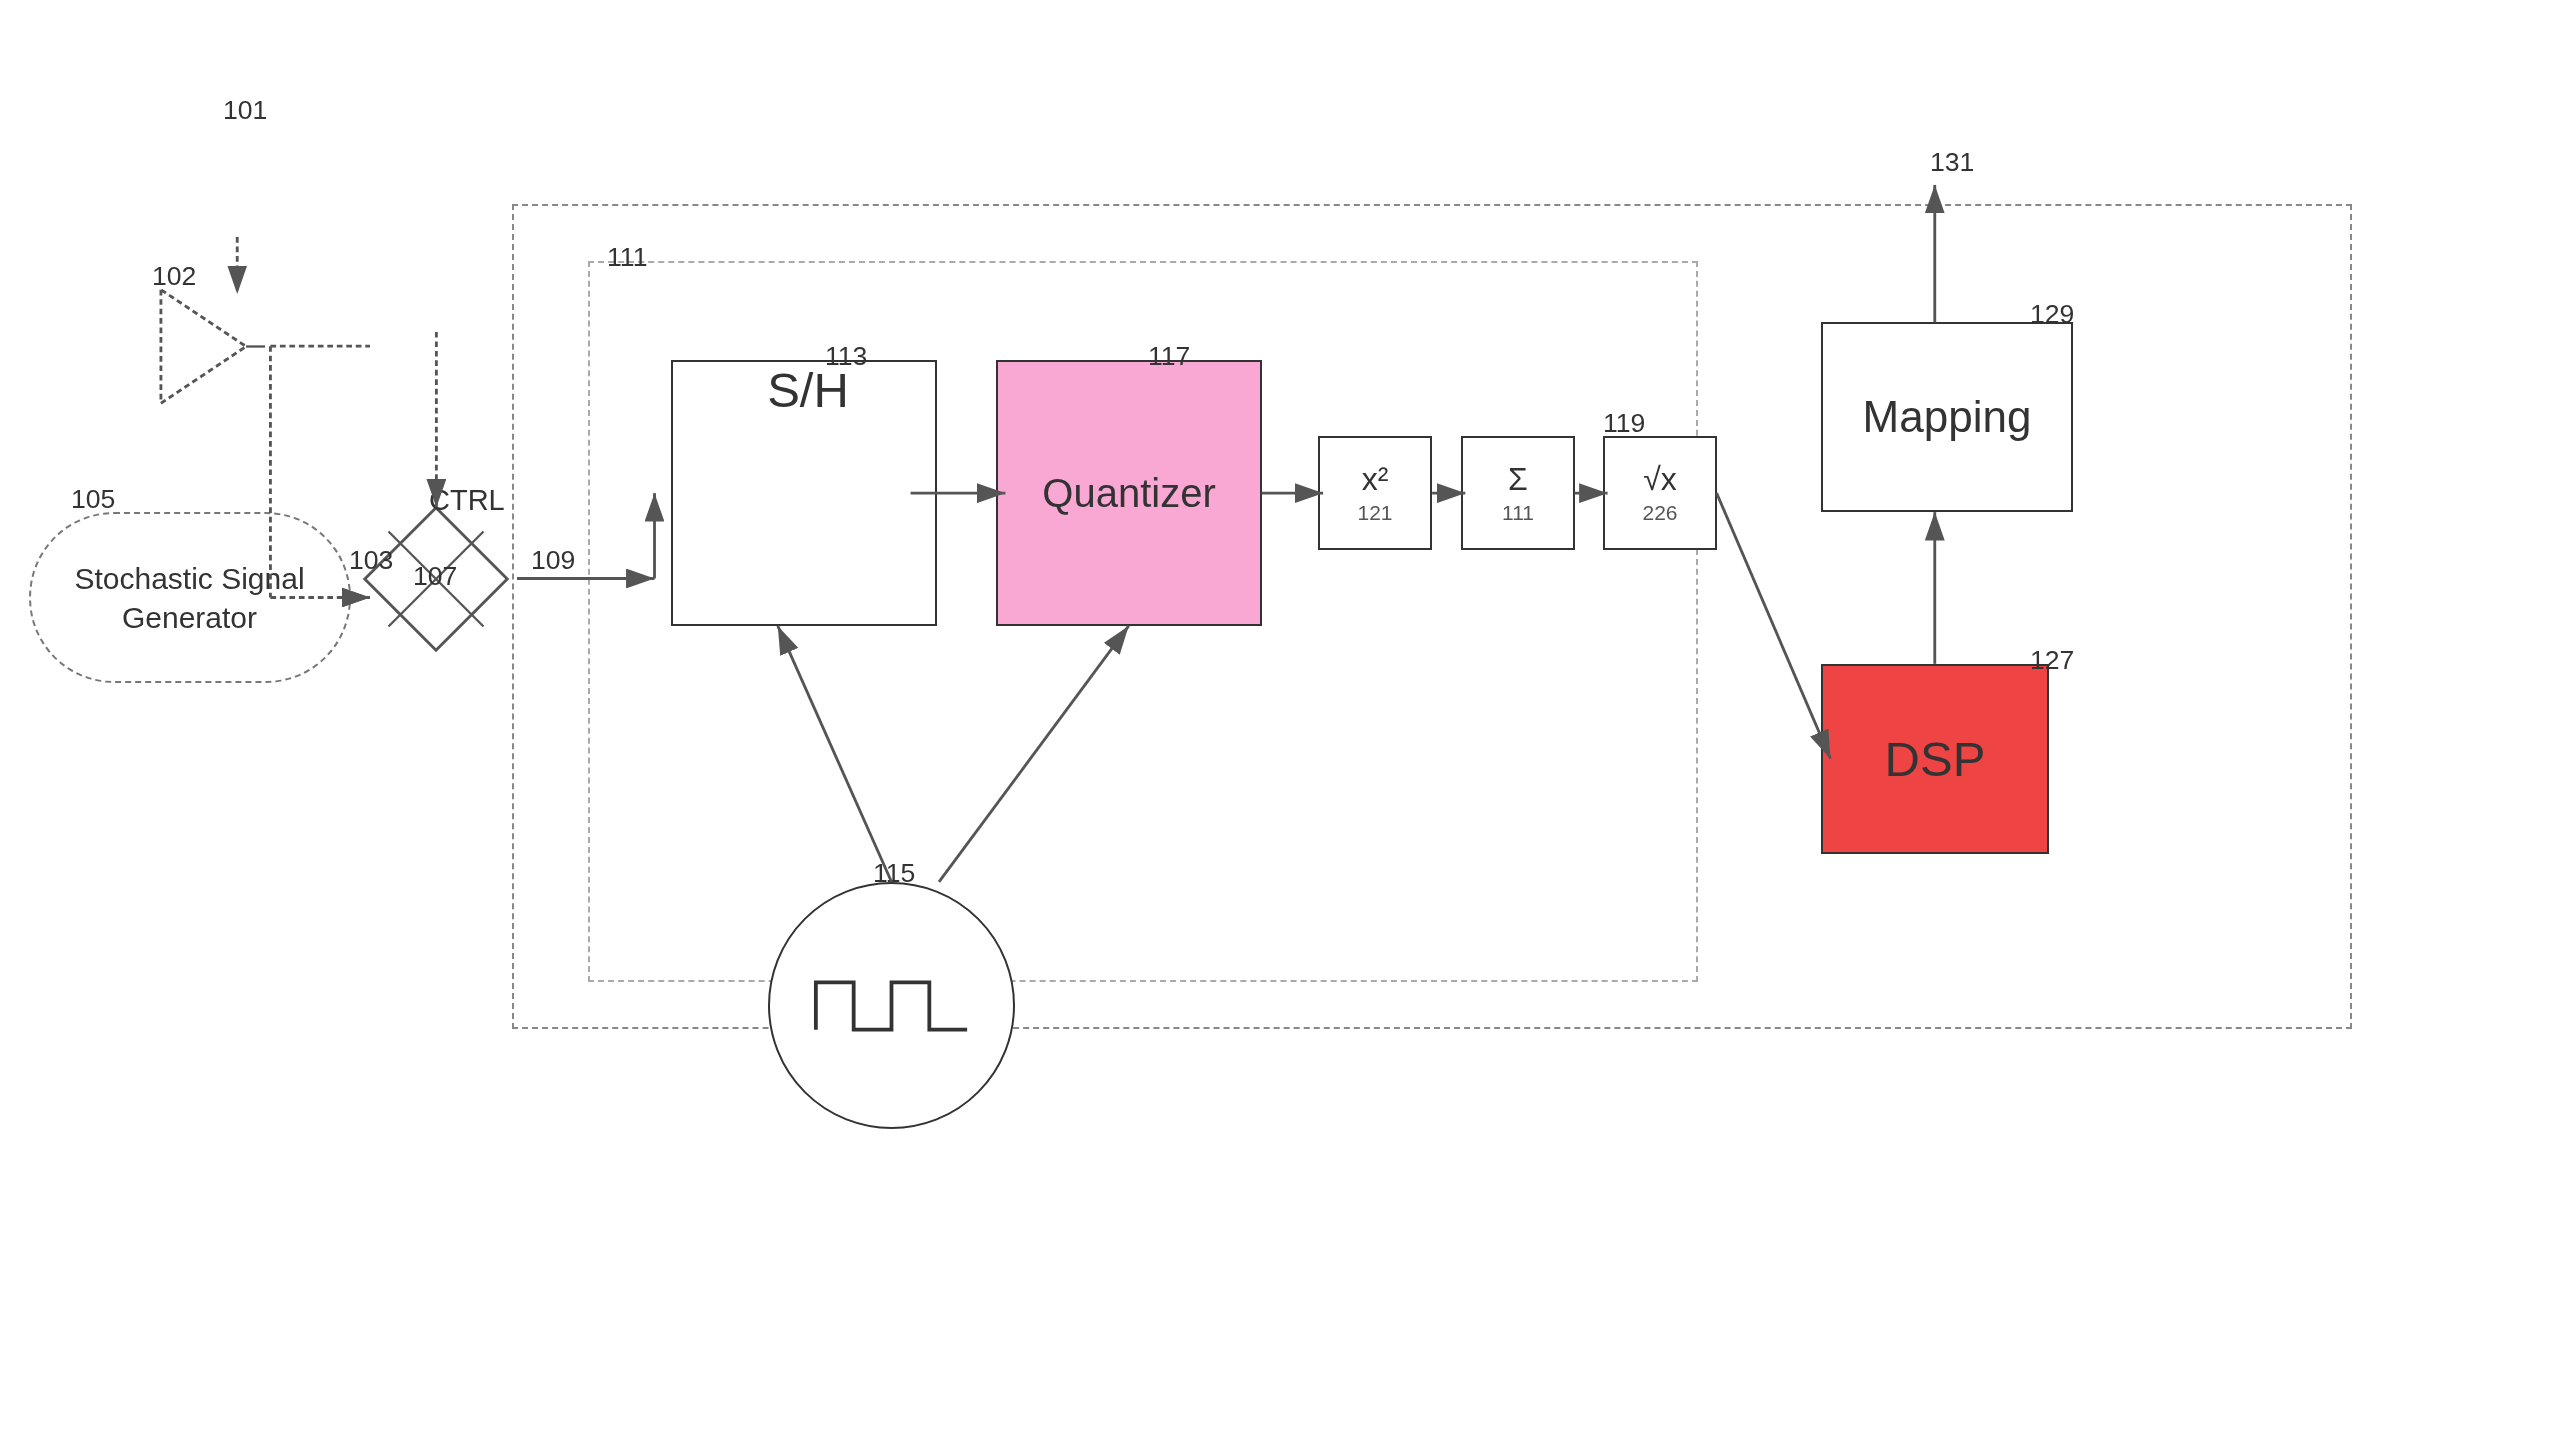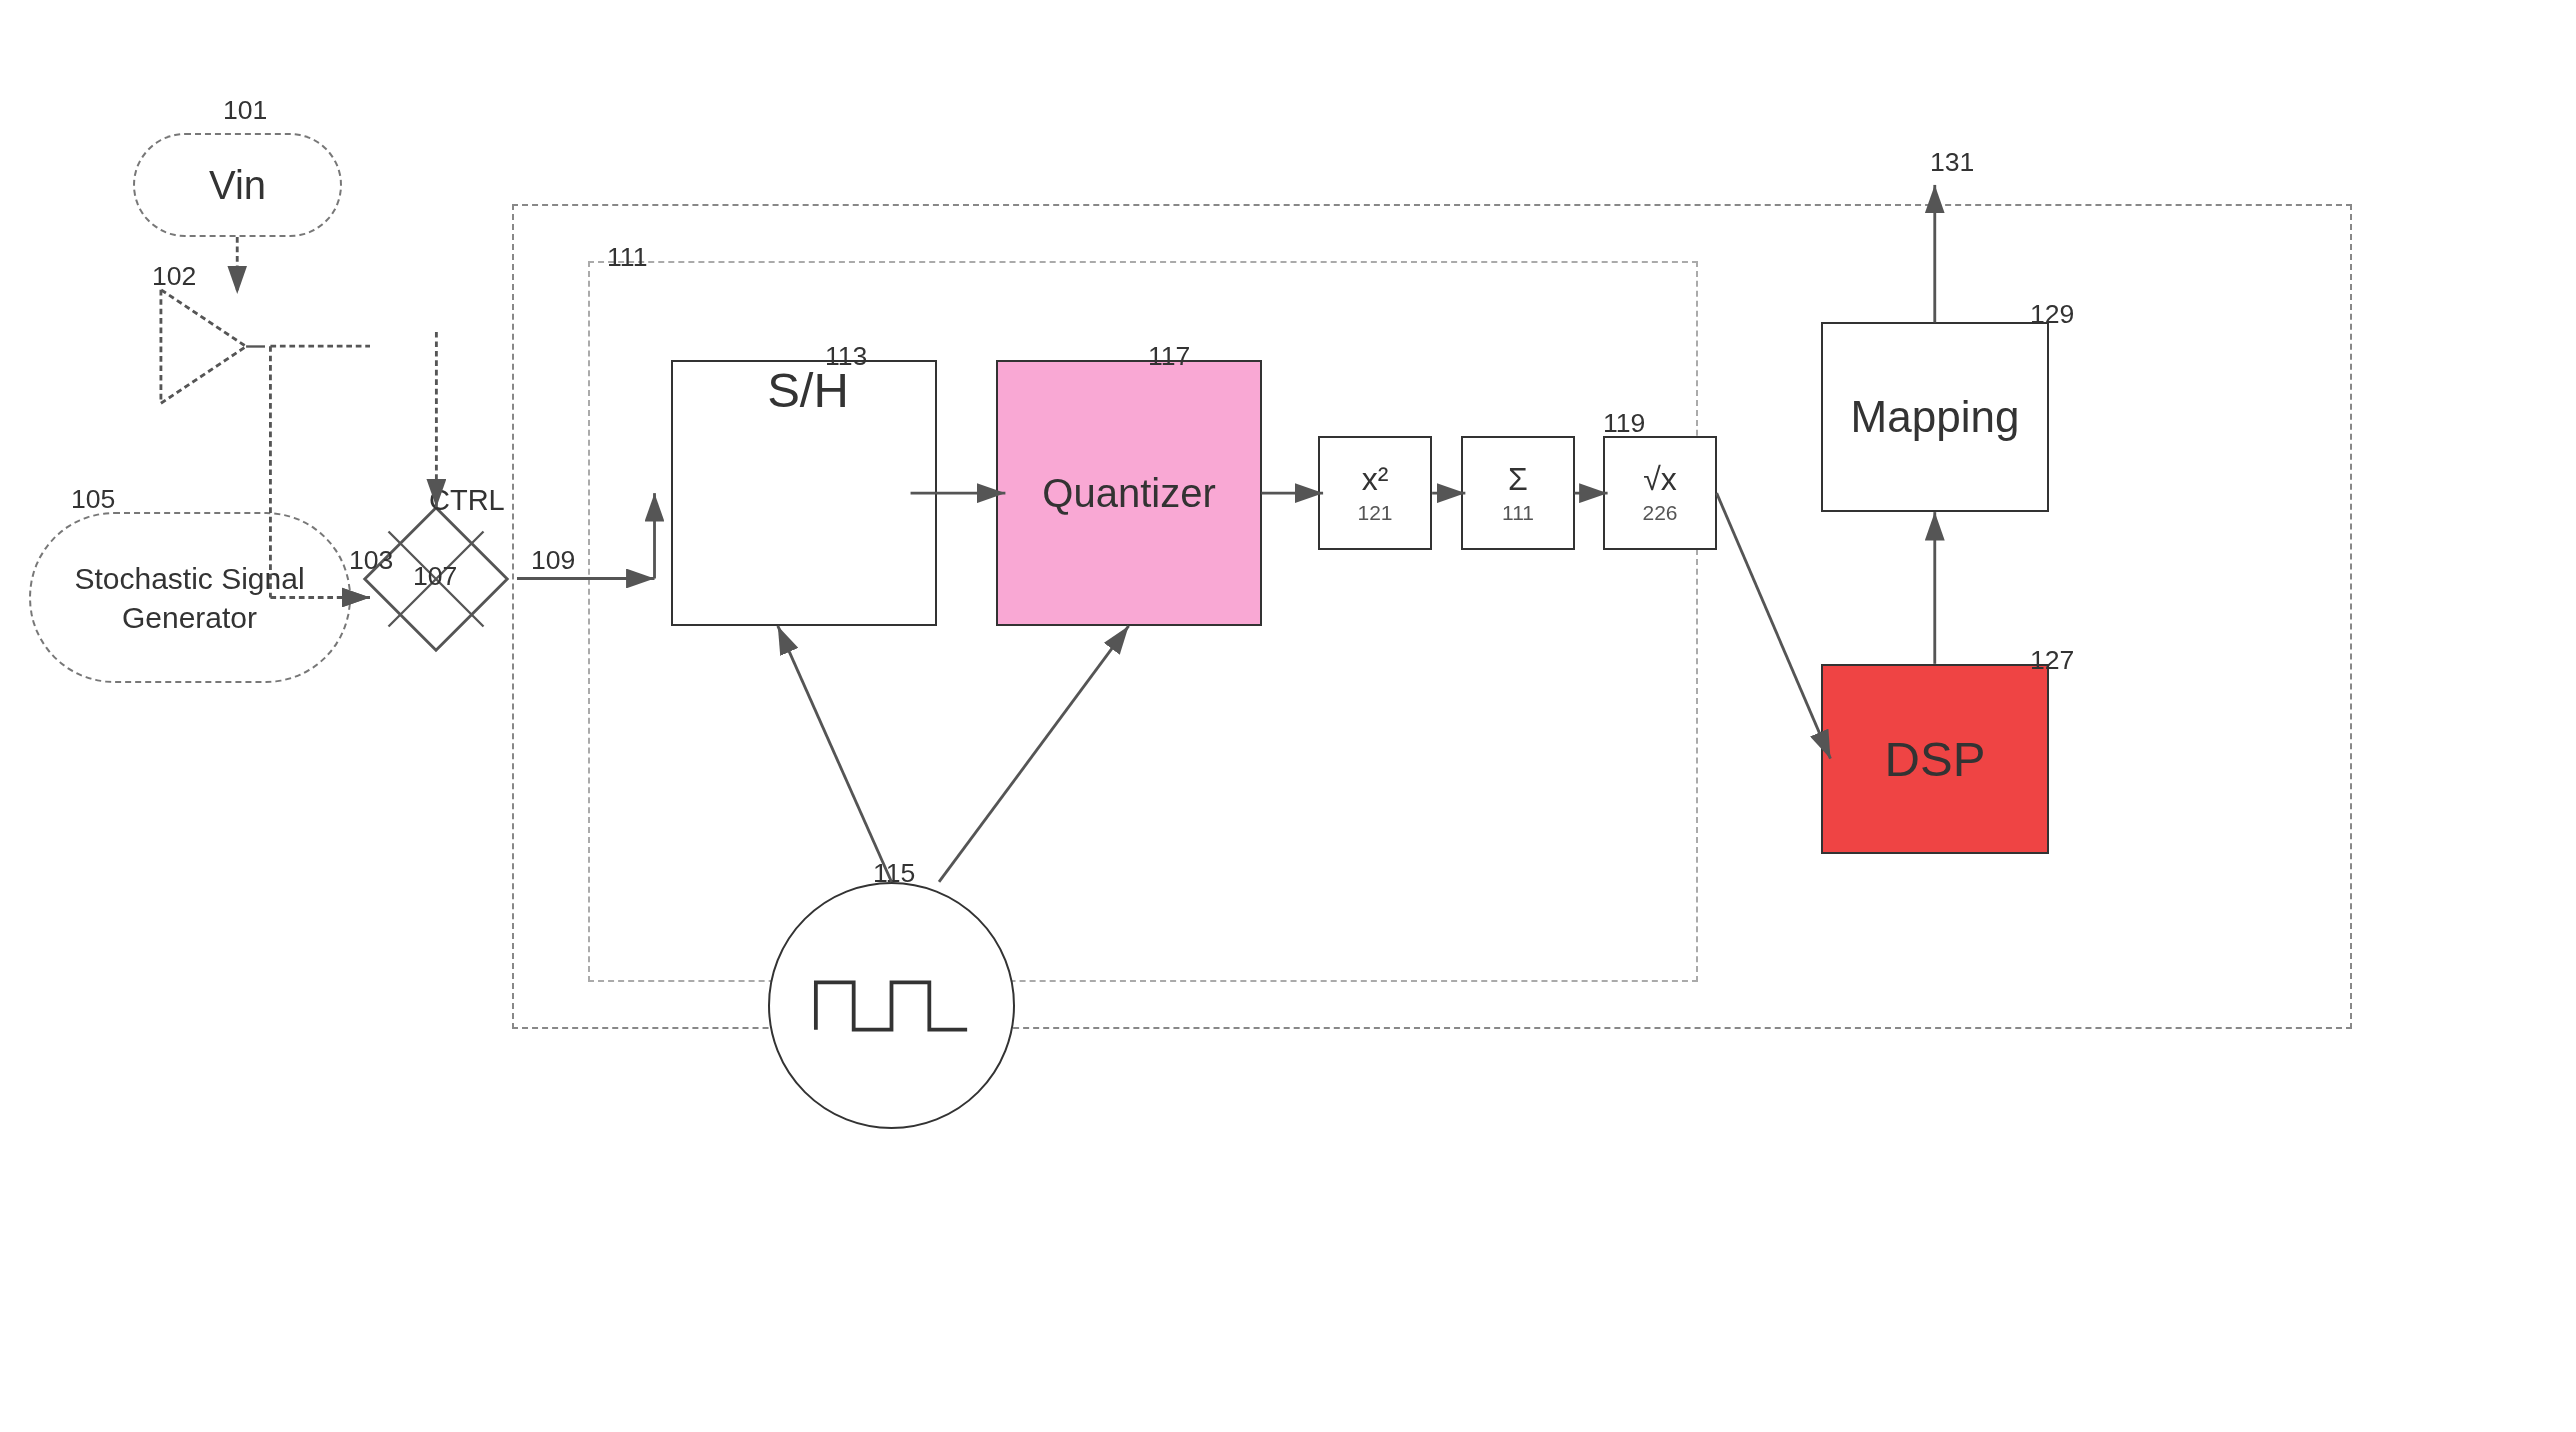--- a/index.html
+++ b/index.html
@@ -157,21 +157,21 @@
       justify-content: center;
       font-size: 49px;
       color: #333;
       background: #ef4444;
     }
     
     .mapping-block {
       position: absolute;
       left: 1821px;
       top: 322px;
-      width: 228px;
+      width: 252px;
       height: 190px;
       border: 2.8px solid #333;
       display: flex;
       align-items: center;
       justify-content: center;
       font-size: 44px;
       color: #333;
       background: #fff;
     }
     
@@ -204,23 +204,20 @@
 <div id="diagram">
 
   <div class="outer-box"></div>
 
   <div class="inner-box"></div>
 
   <div class="block-100-label"></div>
 
   <span class="label" style="left:607px; top:242px;">111</span>
 
-  <div class="vin-oval">
-    <span>Vin</span>
-  </div>
 
   <span class="label" style="left:223px; top:95px;">101</span>
 
   <svg style="position:absolute; left:142px; top:280px; width:123px; height:133px;" viewBox="0 0 130 140" width="123" height="133">
     <polygon points="20,10 20,130 110,70" fill="none" stroke="#555" stroke-width="3" stroke-dasharray="6,4"></polygon>
     <line x1="110" y1="70" x2="130" y2="70" stroke="#555" stroke-width="2.5" marker-end="url(#arrow)"></line>
   </svg>
 
   <span class="label" style="left:152px; top:261px;">102</span>
 

